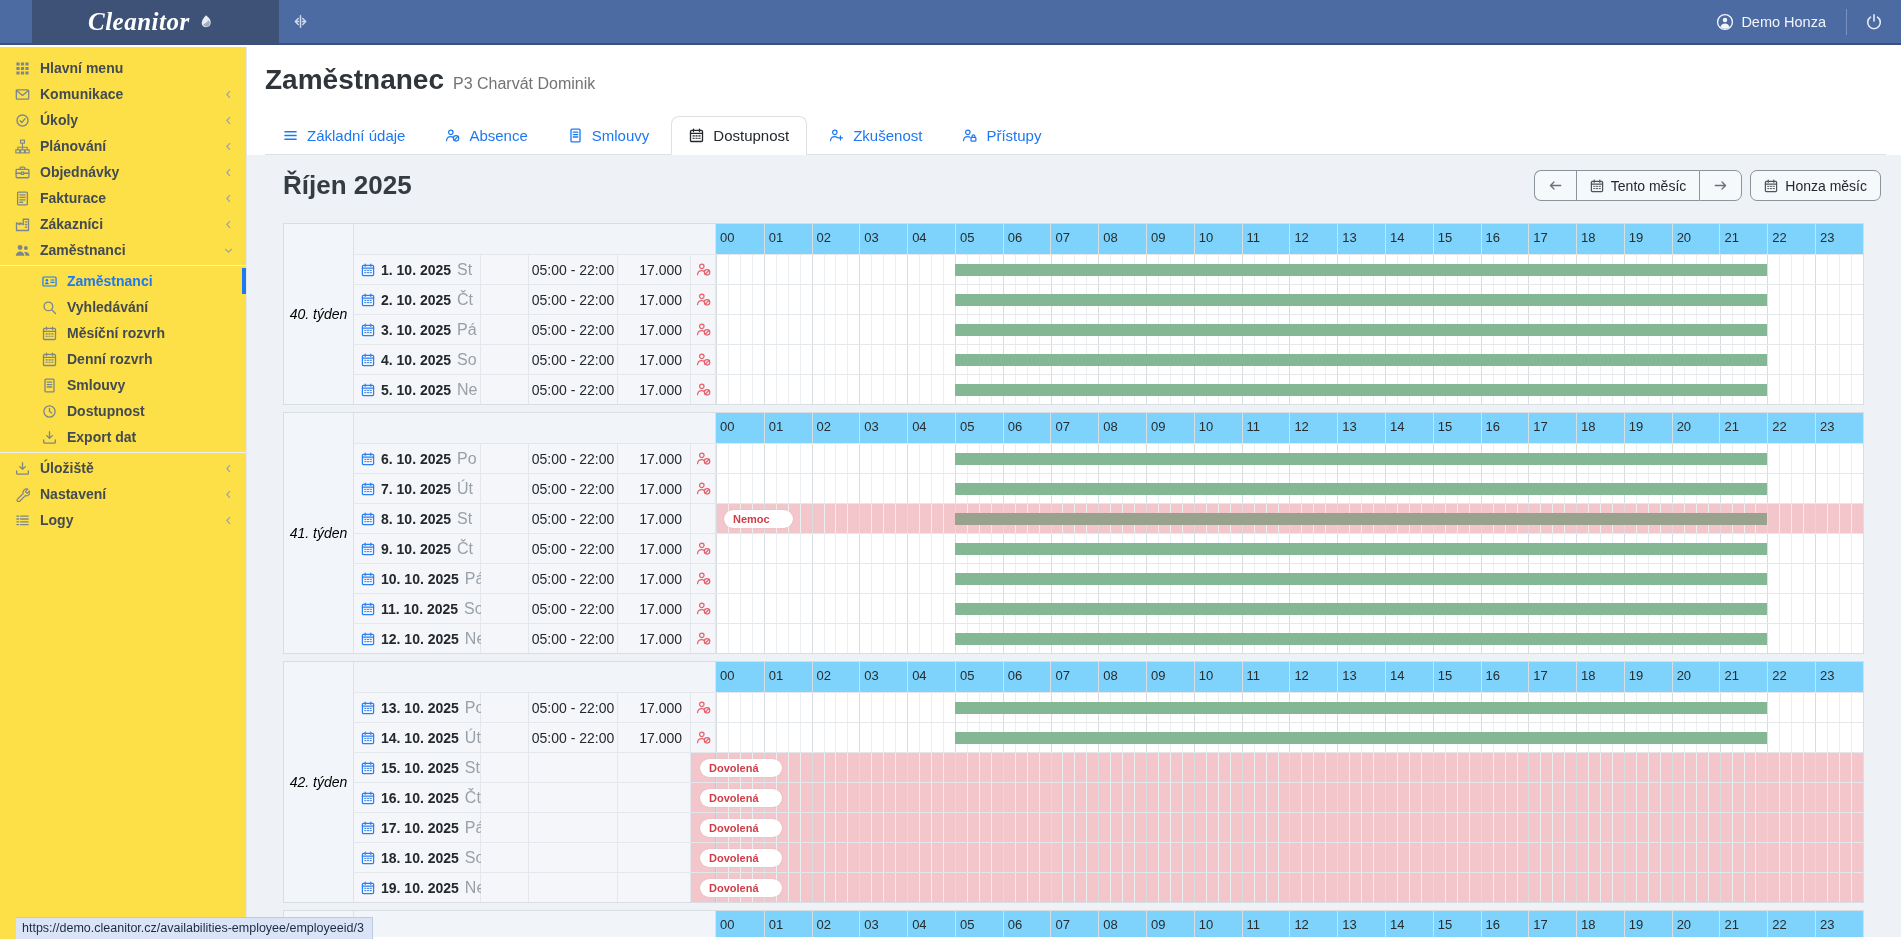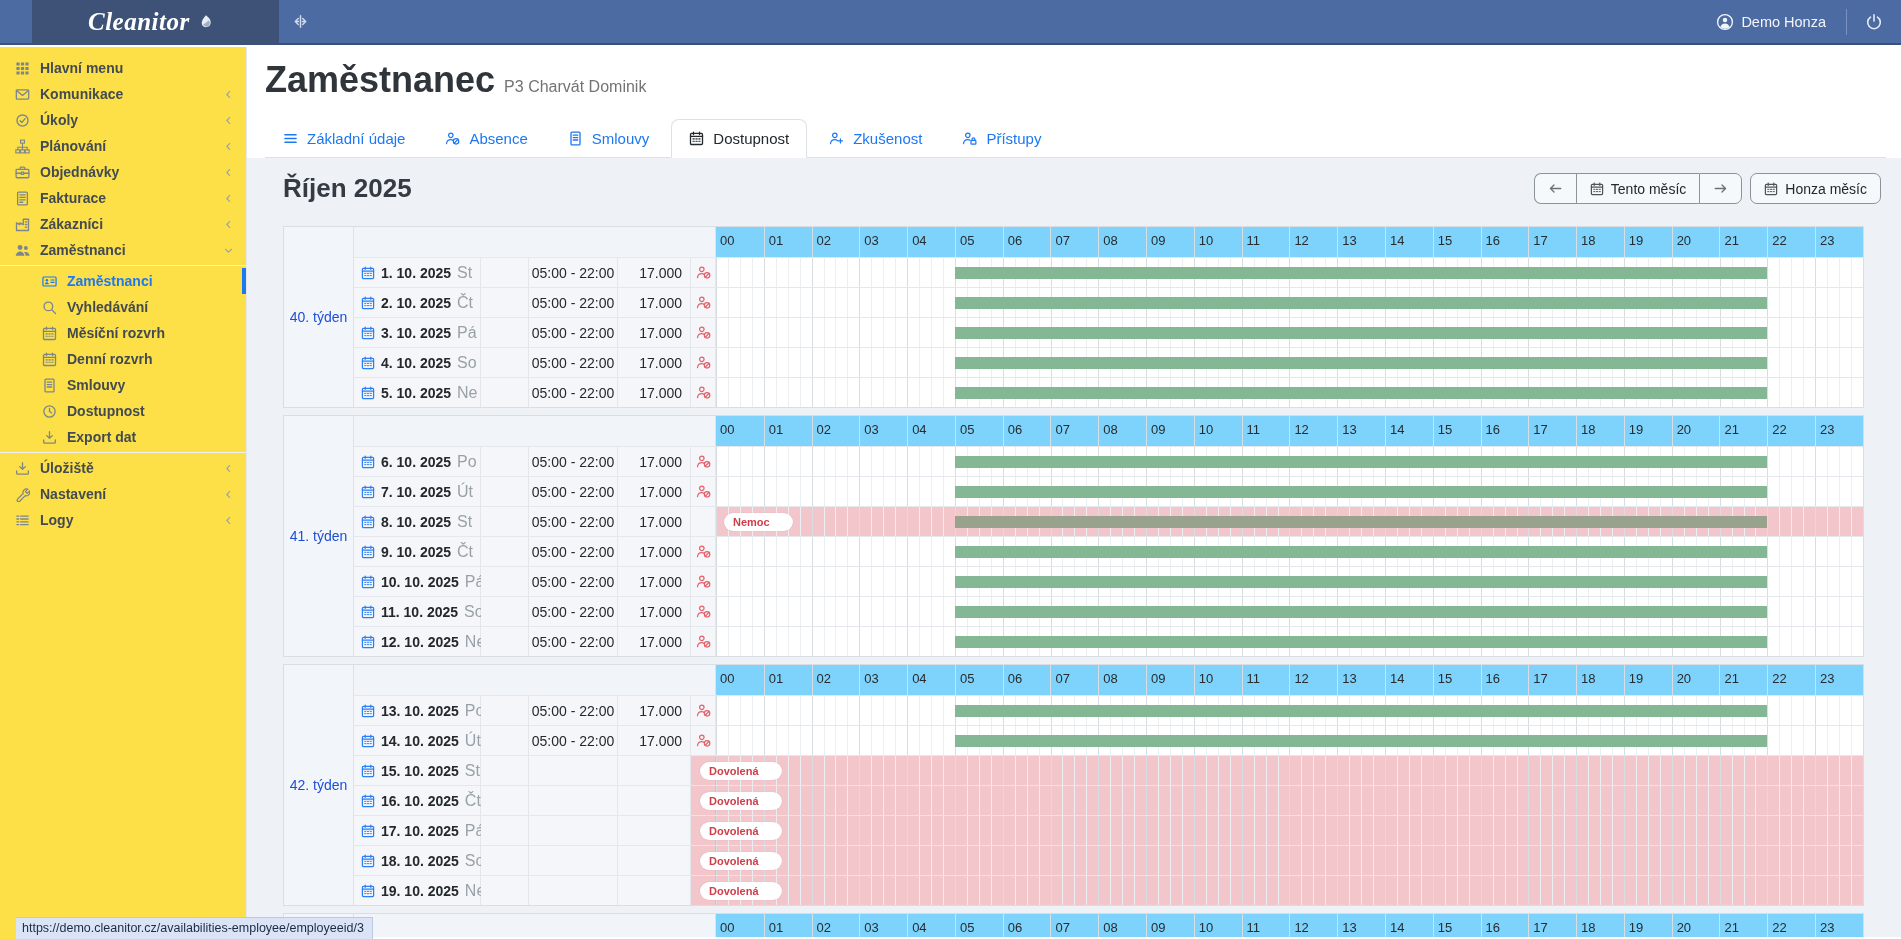--- a/index.html
+++ b/index.html
@@ -38,21 +38,21 @@
   .side-item.active .ic { color:#1d78f2; }
   .side-item.active::after { content:""; position:absolute; right:0; top:0; bottom:0;
     width:4px; background:#1d78f2; }
   .submenu { border-top:1px solid #eef0f3; border-bottom:1px solid #eef0f3;
     padding:2px 0; margin:2px 0; }
 
   
   .main { margin-left:247px; height:892px; display:flex; flex-direction:column; }
   .page-head { background:#fff; padding:16px 15px 0 18px; }
   .title-line { line-height:38px; }
-  .page-title { font-size:36px; font-weight:700; color:#2f353b;margin-top:42px; }
+  .page-title { font-size:28px; font-weight:700; color:#2f353b;margin-top:42px; }
   .page-subtitle { font-size:16px; color:#737373; margin-left:9px; font-weight:400; }
   .tabs { display:flex; gap:4px; margin-top:13px; border-bottom:1px solid #dde1e6; }
   .tab { display:flex; align-items:center; gap:9px; padding:10px 17px; font-size:15px;
     color:#1d78f2; cursor:pointer; border:1px solid transparent;
     border-radius:8px 8px 0 0; margin-bottom:-1px; background:transparent; }
   .tab .ic { font-size:15px; }
   .tab.active { background:#fff; border-color:#dde1e6; border-bottom-color:#fff; color:#23282d; }
 
   
   .panel { flex:1; background:#eef1f6; padding:15px 20px 0 36px; overflow:hidden; }
@@ -66,21 +66,21 @@
   .btn .ic { font-size:14px; color:#4c545b; }
   .btn-group .btn { border-radius:0; border-right-width:0; }
   .btn-group .btn:first-child { border-radius:7px 0 0 7px; }
   .btn-group .btn:last-child { border-radius:0 7px 7px 0; border-right-width:1px; }
   .btn .arrow { color:#6a7178; font-size:15px; }
 
   
   .weeks { }
   .week { display:flex; width:1581px; background:#fff; border:1px solid #d9dee3; margin-bottom:7px; }
   .week-label-cell { width:70px; background:#f2f5f9; border-right:1px solid #dde2e7;
-    display:flex; align-items:center; justify-content:center; font-size:14px; color:#1d4ed8; }
+    display:flex; align-items:center; justify-content:center; font-size:14px; color:#000000;font-style:italic; }
   .week-rows { flex:1; display:flex; flex-direction:column; }
   .row { display:flex; height:30px; border-top:1px solid #e4e8ec; }
   .row:first-child { border-top:none; }
   .cellL { background:#f4f6f9; border-right:1px solid #e3e7eb; display:flex; align-items:center; }
   .row.head .merged { width:362px; background:#f1f4f8; border-right:1px solid #dde2e7; }
   .hours { width:1147px; display:flex; background:#7dd3fc; }
   .hour { width:calc(100%/24); border-left:1px solid #d9dee3; font-size:13px;
     color:#272c30; padding:6px 0 0 4px; }
   .hour:first-child { border-left:none; }
 

